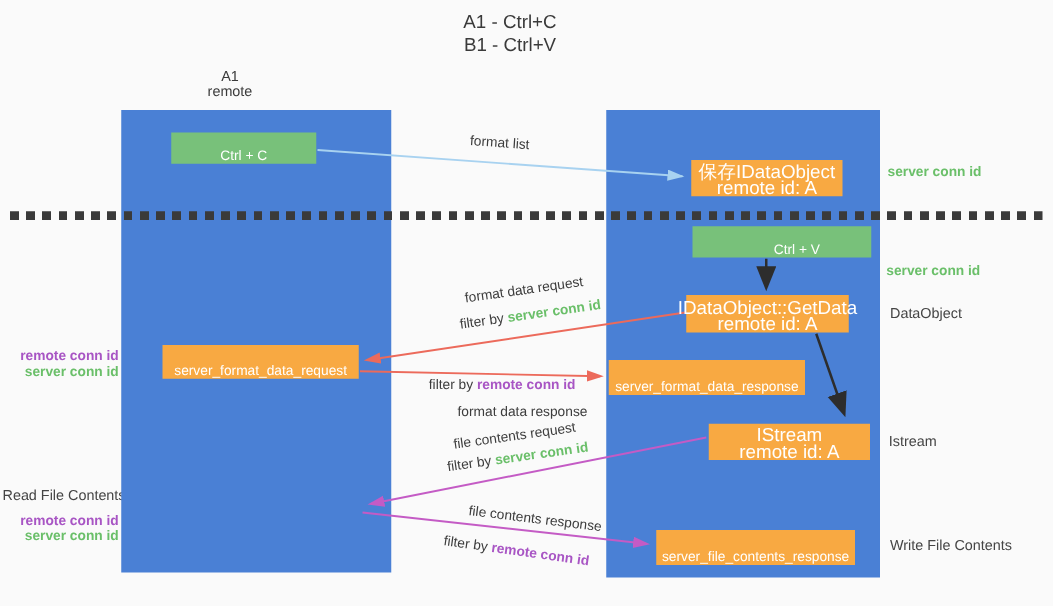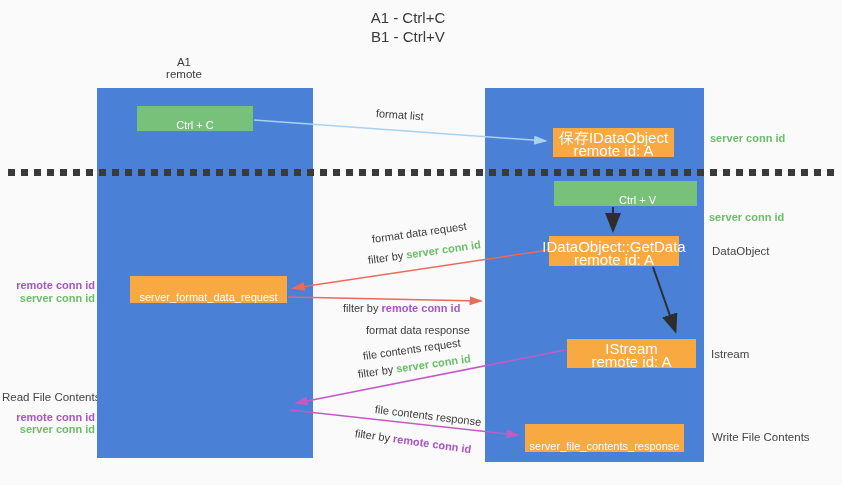--- a/index.html
+++ b/index.html
@@ -89,20 +89,23 @@
 
   <div class="abs node orange" style="left:549px;top:236px;width:130px;height:30px;">
     <div class="l">IDataObject::GetData</div>
     <div class="l">remote id: A</div>
   </div>
 
   <div class="abs node orange" style="left:130px;top:276px;width:157px;height:27px;">
     <div>server_format_data_request</div>
   </div>
 
+  <div class="abs node orange" style="left:487px;top:288px;width:157px;height:28px;">
+    <div>server_format_data_response</div>
+  </div>
 
   <div class="abs node orange" style="left:567px;top:339px;width:129px;height:29px;">
     <div class="l">IStream</div>
     <div class="l">remote id: A</div>
   </div>
 
 
   <div class="abs node orange" style="left:525px;top:424px;width:159px;height:28px;">
     <div>server_file_contents_response</div>
   </div>

